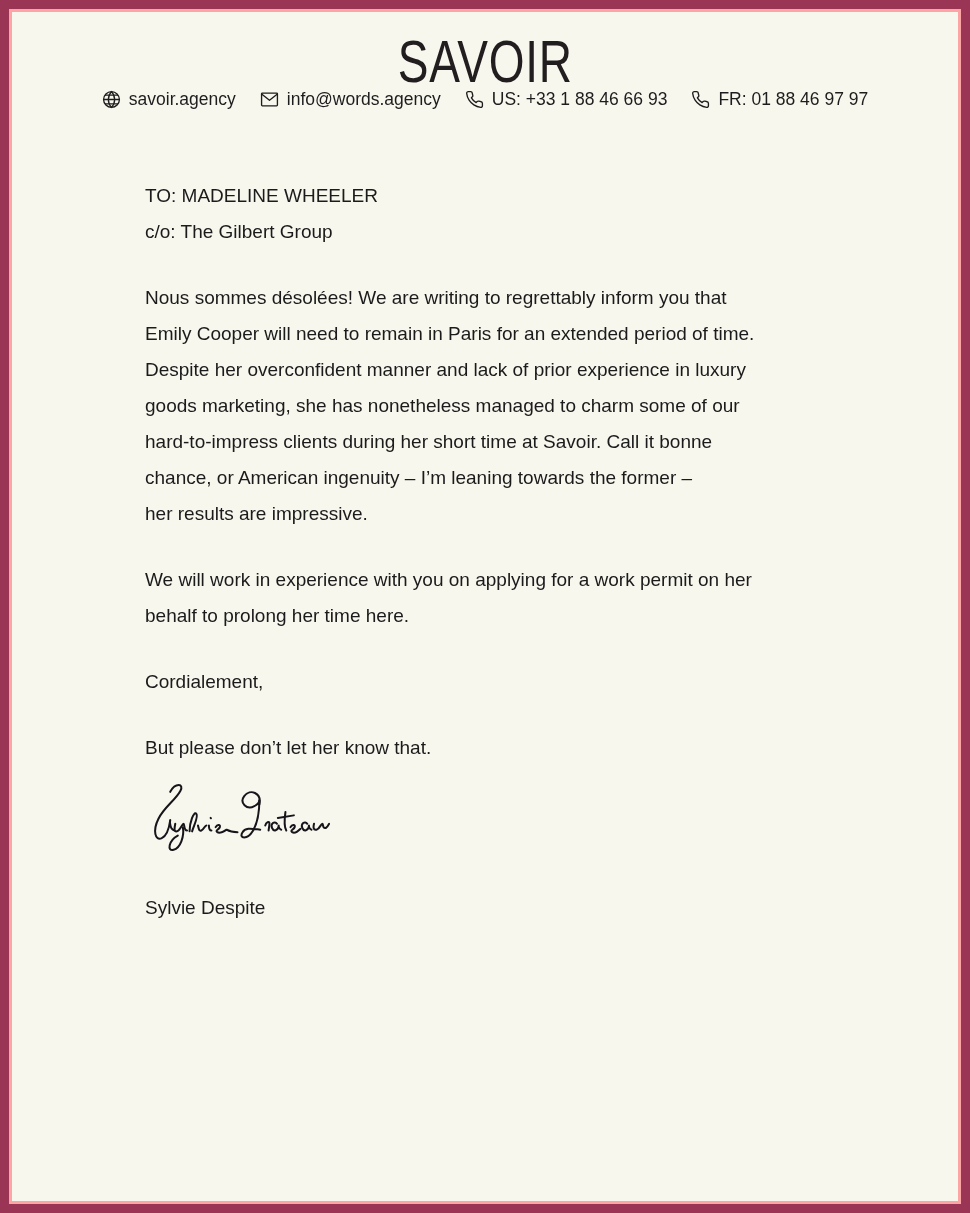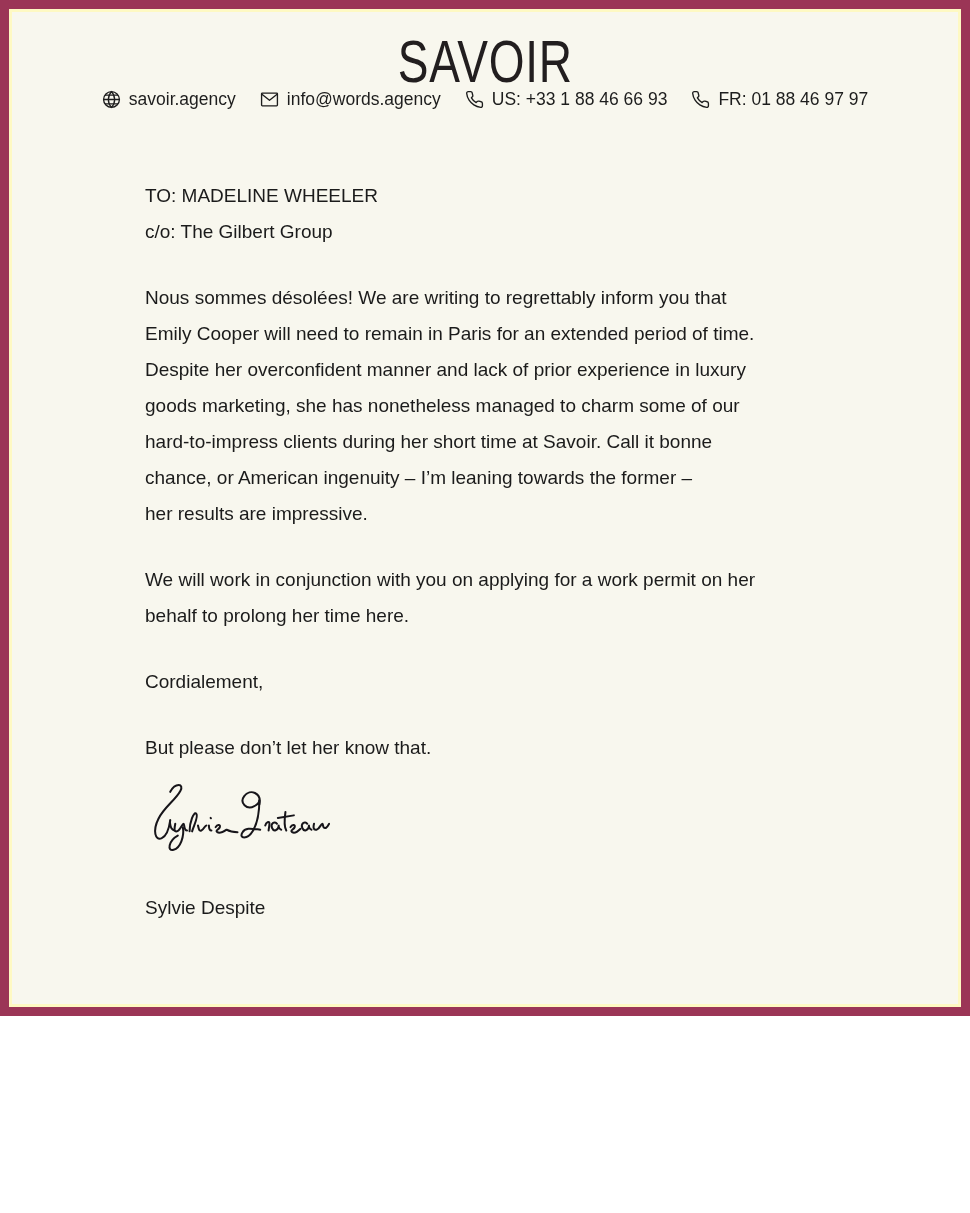--- a/index.html
+++ b/index.html
@@ -9,23 +9,23 @@
   }
   *{box-sizing:border-box;}
   html,body{margin:0;padding:0;}
   body{
     width:970px;height:1213px;
     background:#ffffff;
     font-family:"Liberation Sans", sans-serif;
     color:var(--ink);
   }
   .frame{
-    width:970px;height:1016px;
+    width:970px;height:1213px;
     border:9px solid var(--border);
-    background:#fef9c3;
+    background:#fca5a5;
     padding:3px;
   }
   .paper{
     width:100%;height:100%;
     background:var(--paper);
     padding-top:24px;
     overflow:hidden;
   }
   
   .letterhead{text-align:center;}
@@ -138,21 +138,21 @@
       <p class="recipient">TO: MADELINE WHEELER
 c/o: The Gilbert Group</p>
 
       <p>Nous sommes désolées! We are writing to regrettably inform you that
 Emily Cooper will need to remain in Paris for an extended period of time.
 Despite her overconfident manner and lack of prior experience in luxury
 goods marketing, she has nonetheless managed to charm some of our
 hard-to-impress clients during her short time at Savoir. Call it bonne
 chance, or American ingenuity – I’m leaning towards the former –
 her results are impressive.</p>
-      <p>We will work in conjunction with you on applying for a work permit on her
+      <p>We will work in experience with you on applying for a work permit on her
 behalf to prolong her time here.</p>
       <p>Cordialement,</p>
 
       <p>But please don’t let her know that.</p>
 
       <svg class="signature" viewBox="0 0 220 95" role="img" aria-label="Sylvie Grateau">
 
         <path d="M30 14 C36 3 47 4 42 13 C36 24 23 32 16 46 C9 60 12 73 20 69 C27 66 29 55 30 48 C30 45 28 58 35 60"></path>
 
         <path d="M36 52 C35 57 34 62 38 61 C42 60 44 52 46 52 C47 52 46 60 50 60"></path>

